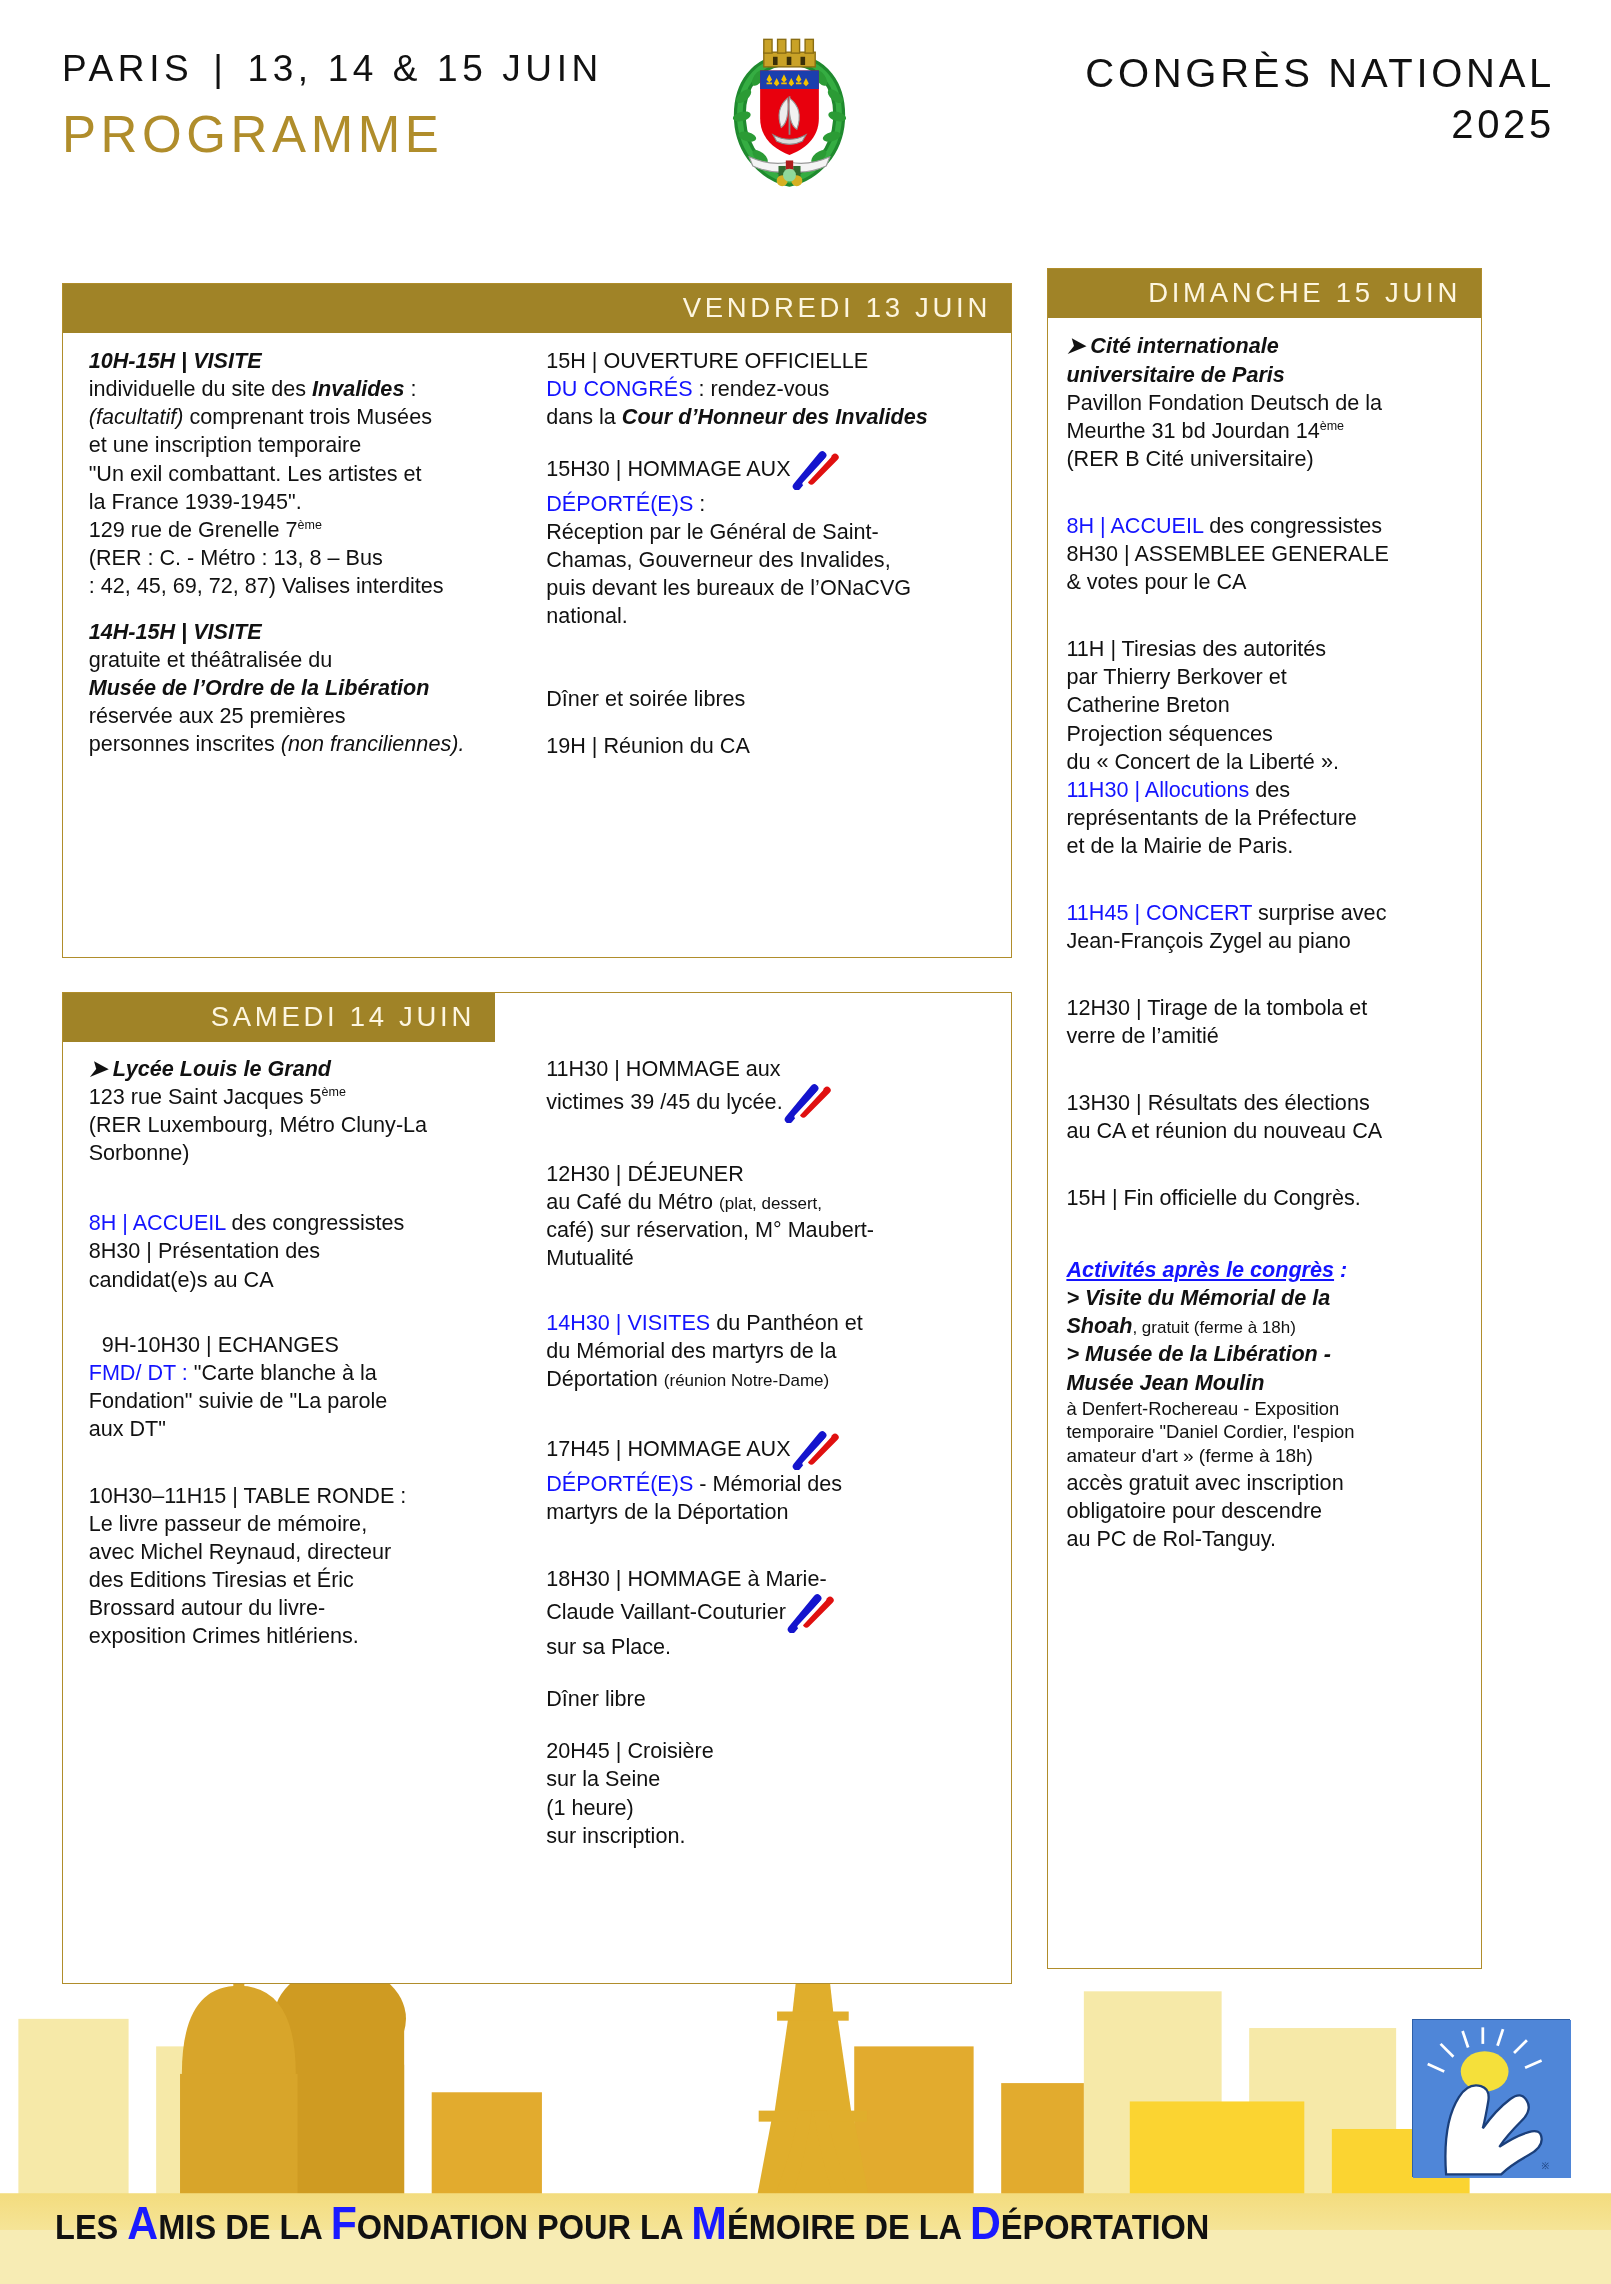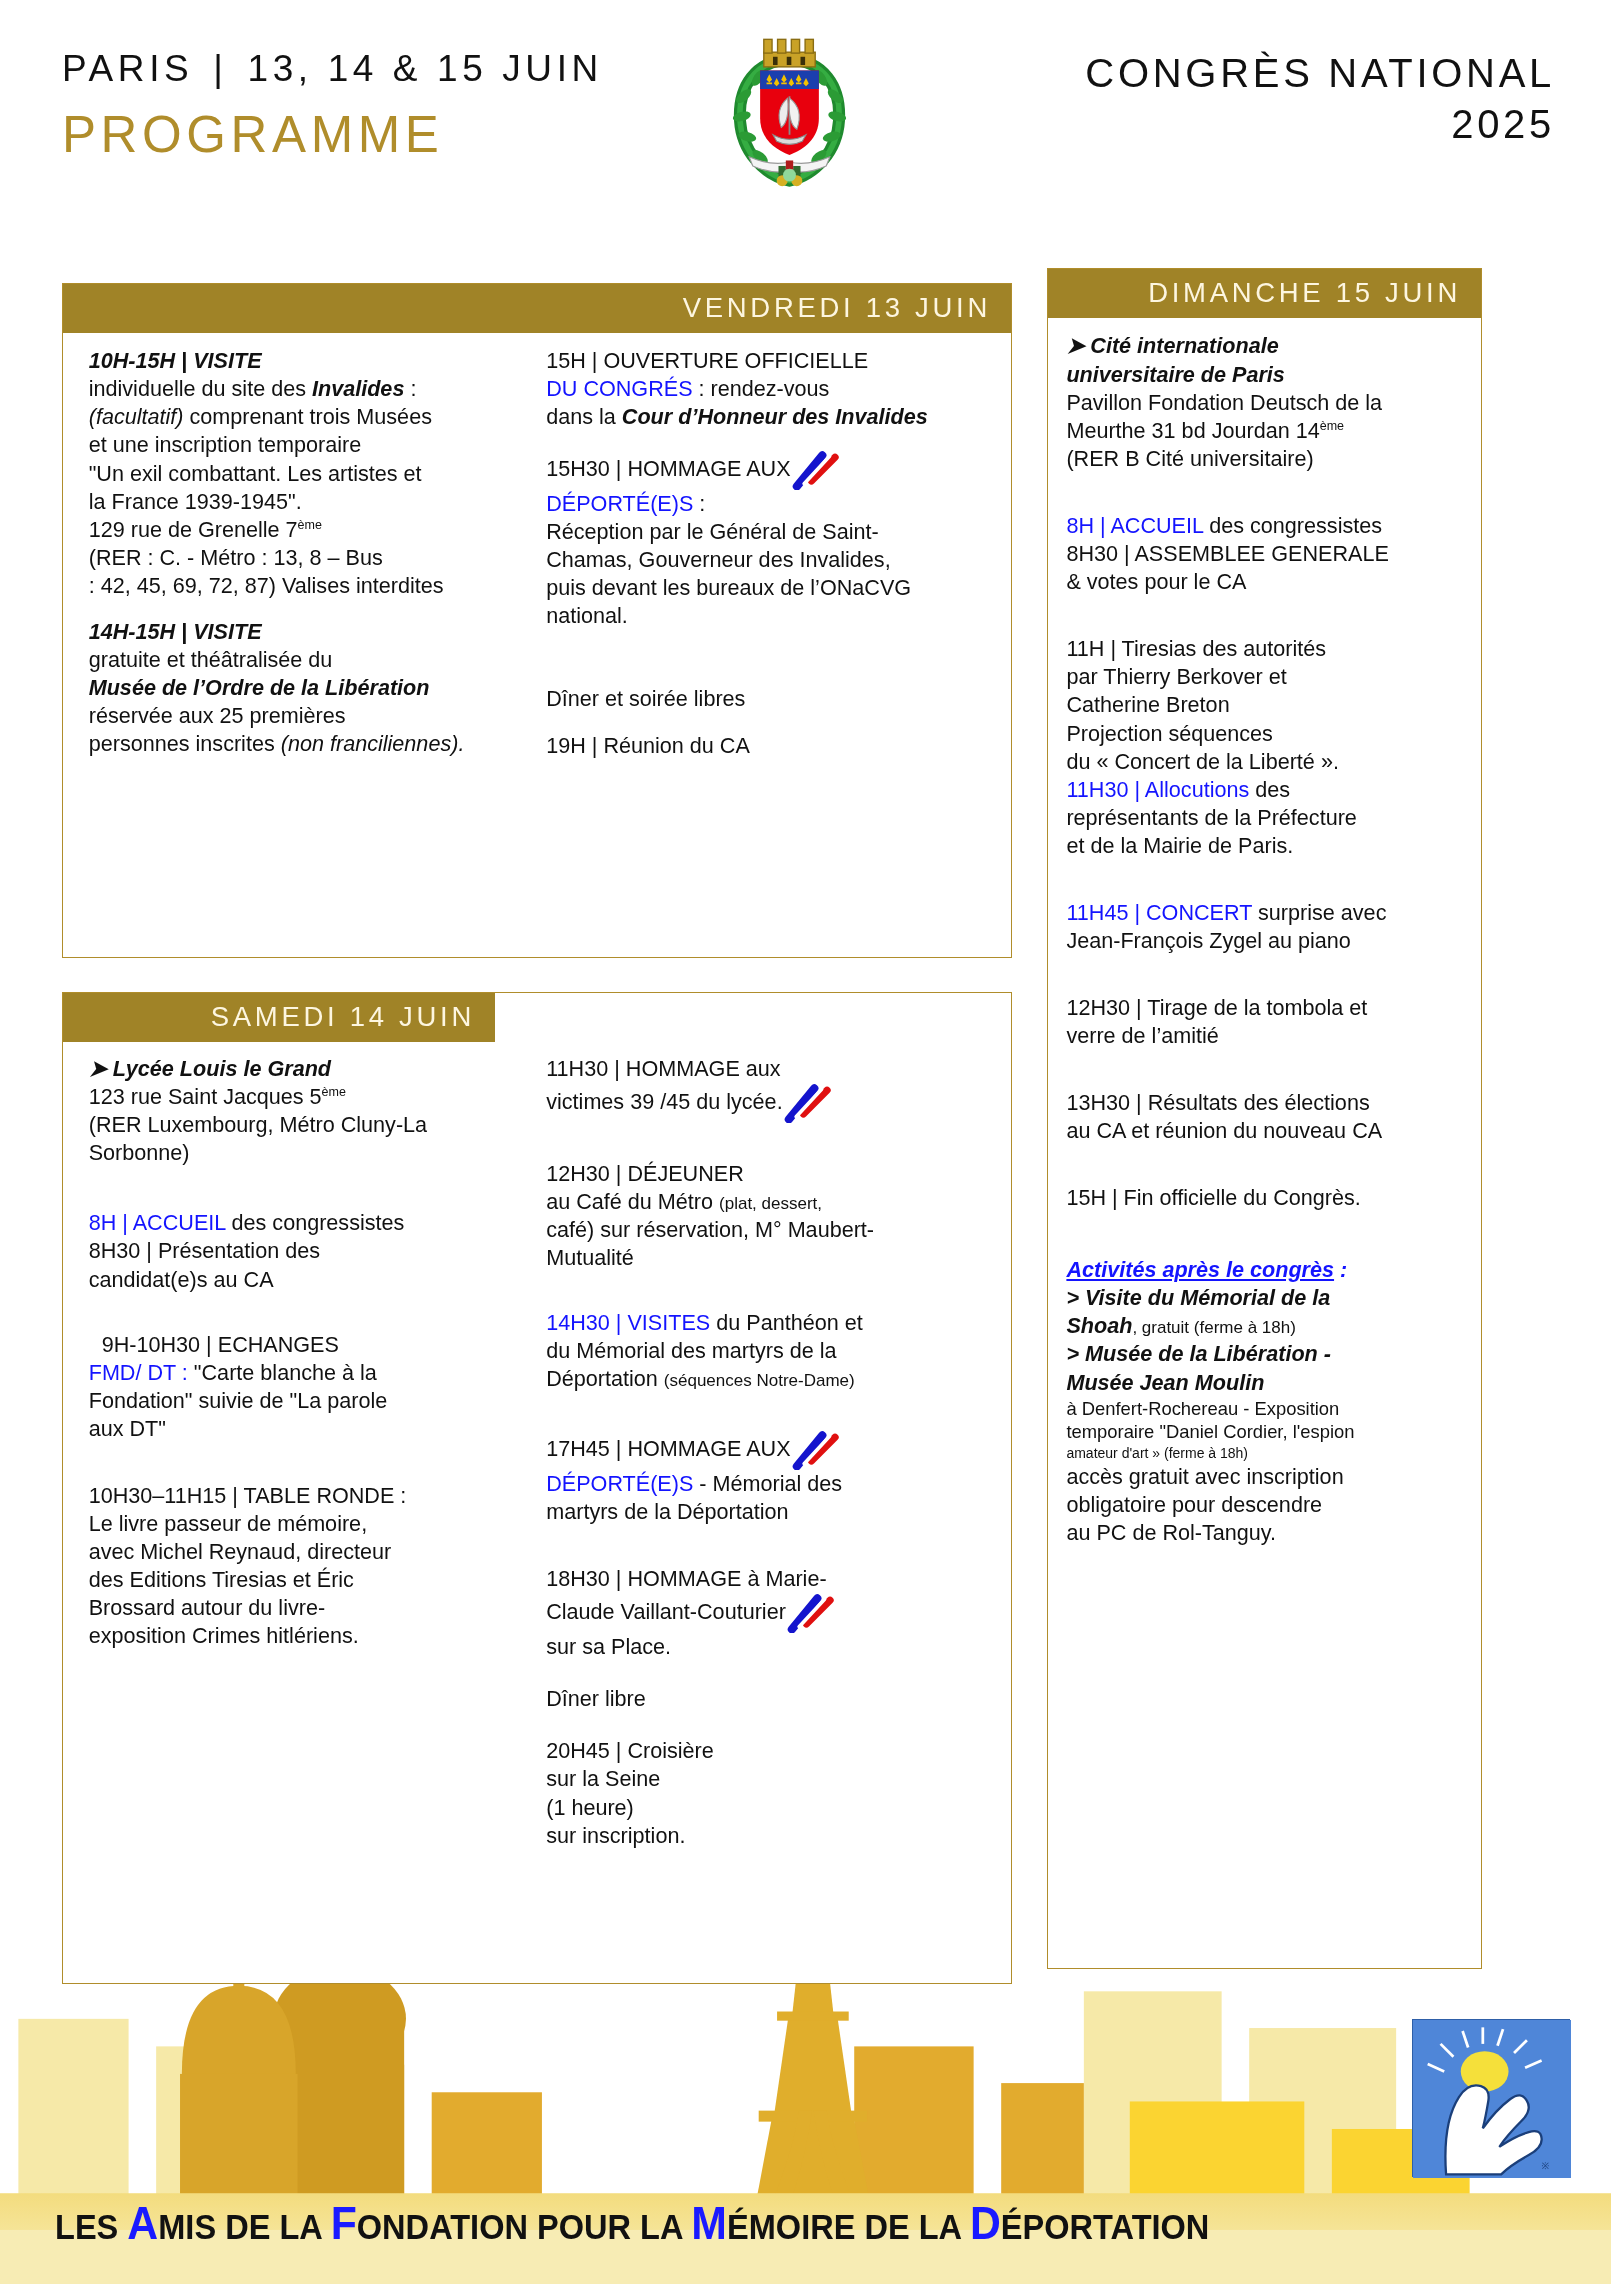--- a/index.html
+++ b/index.html
@@ -292,21 +292,21 @@
             <path d="M14 37 L42 7" stroke="#ffffff" stroke-width="4" stroke-linecap="round" fill="none"></path>
           </svg></p>
 
       <p class="t blue gap" style="margin-top:37px;">12H30 | DÉJEUNER</p>
       <p class="t"><span>au Café du Métro </span><span class="sm">(plat, dessert,</span></p>
       <p class="t sm">café) sur réservation, M° Maubert-</p>
       <p class="t sm">Mutualité</p>
 
       <p class="t gap" style="margin-top:37px;"><span class="blue">14H30 | VISITES</span><span> du Panthéon et</span></p>
       <p class="t">du Mémorial des martyrs de la</p>
-      <p class="t"><span>Déportation </span><span class="sm">(séquences Notre-Dame)</span></p>
+      <p class="t"><span>Déportation </span><span class="sm">(réunion Notre-Dame)</span></p>
 
       <p class="t blue gap" style="margin-top:37px;"><span>17H45 | HOMMAGE AUX</span><svg class="flag" viewBox="0 0 64 44">
             <path d="M6 40 L34 6" stroke="#1414cd" stroke-width="9" stroke-linecap="round" fill="none"></path>
             <path d="M22 34 L48 8" stroke="#e01010" stroke-width="8" stroke-linecap="round" fill="none"></path>
             <path d="M14 37 L42 7" stroke="#ffffff" stroke-width="4" stroke-linecap="round" fill="none"></path>
           </svg></p>
       <p class="t"><span class="blue">DÉPORTÉ(E)S</span><span> - Mémorial des</span></p>
       <p class="t">martyrs de la Déportation</p>
 
       <p class="t blue gap" style="margin-top:39px;">18H30 | HOMMAGE à Marie-</p>
@@ -363,21 +363,21 @@
 
     <p class="t" style="margin-top:39px;">15H | Fin officielle du Congrès.</p>
 
     <p class="t" style="margin-top:44px;"><span class="blue b u">Activités après le congrès</span><span class="blue b"> :</span></p>
     <p class="t b">&gt; Visite du Mémorial de la</p>
     <p class="t"><span class="b">Shoah</span><span class="sm">, gratuit (ferme à 18h)</span></p>
     <p class="t b">&gt; Musée de la Libération -</p>
     <p class="t b">Musée Jean Moulin</p>
     <p class="t sm" style="font-size:18.4px;">à Denfert-Rochereau - Exposition</p>
     <p class="t sm" style="font-size:18.4px;">temporaire "Daniel Cordier, l'espion</p>
-    <p class="t sm" style="font-size:14px;">amateur d'art » (ferme à 18h)</p>
+    <p class="t sm" style="font-size:19px;">amateur d'art » (ferme à 18h)</p>
     <p class="t sm">accès gratuit avec inscription</p>
     <p class="t sm">obligatoire pour descendre</p>
     <p class="t sm">au PC de Rol-Tanguy.</p>
   </div>
 </div>
 
 <div class="logo-box">
   <svg viewBox="0 0 172 172" width="158" height="158">
     <rect x="0" y="0" width="172" height="172" fill="#4f86d8"></rect>
 

